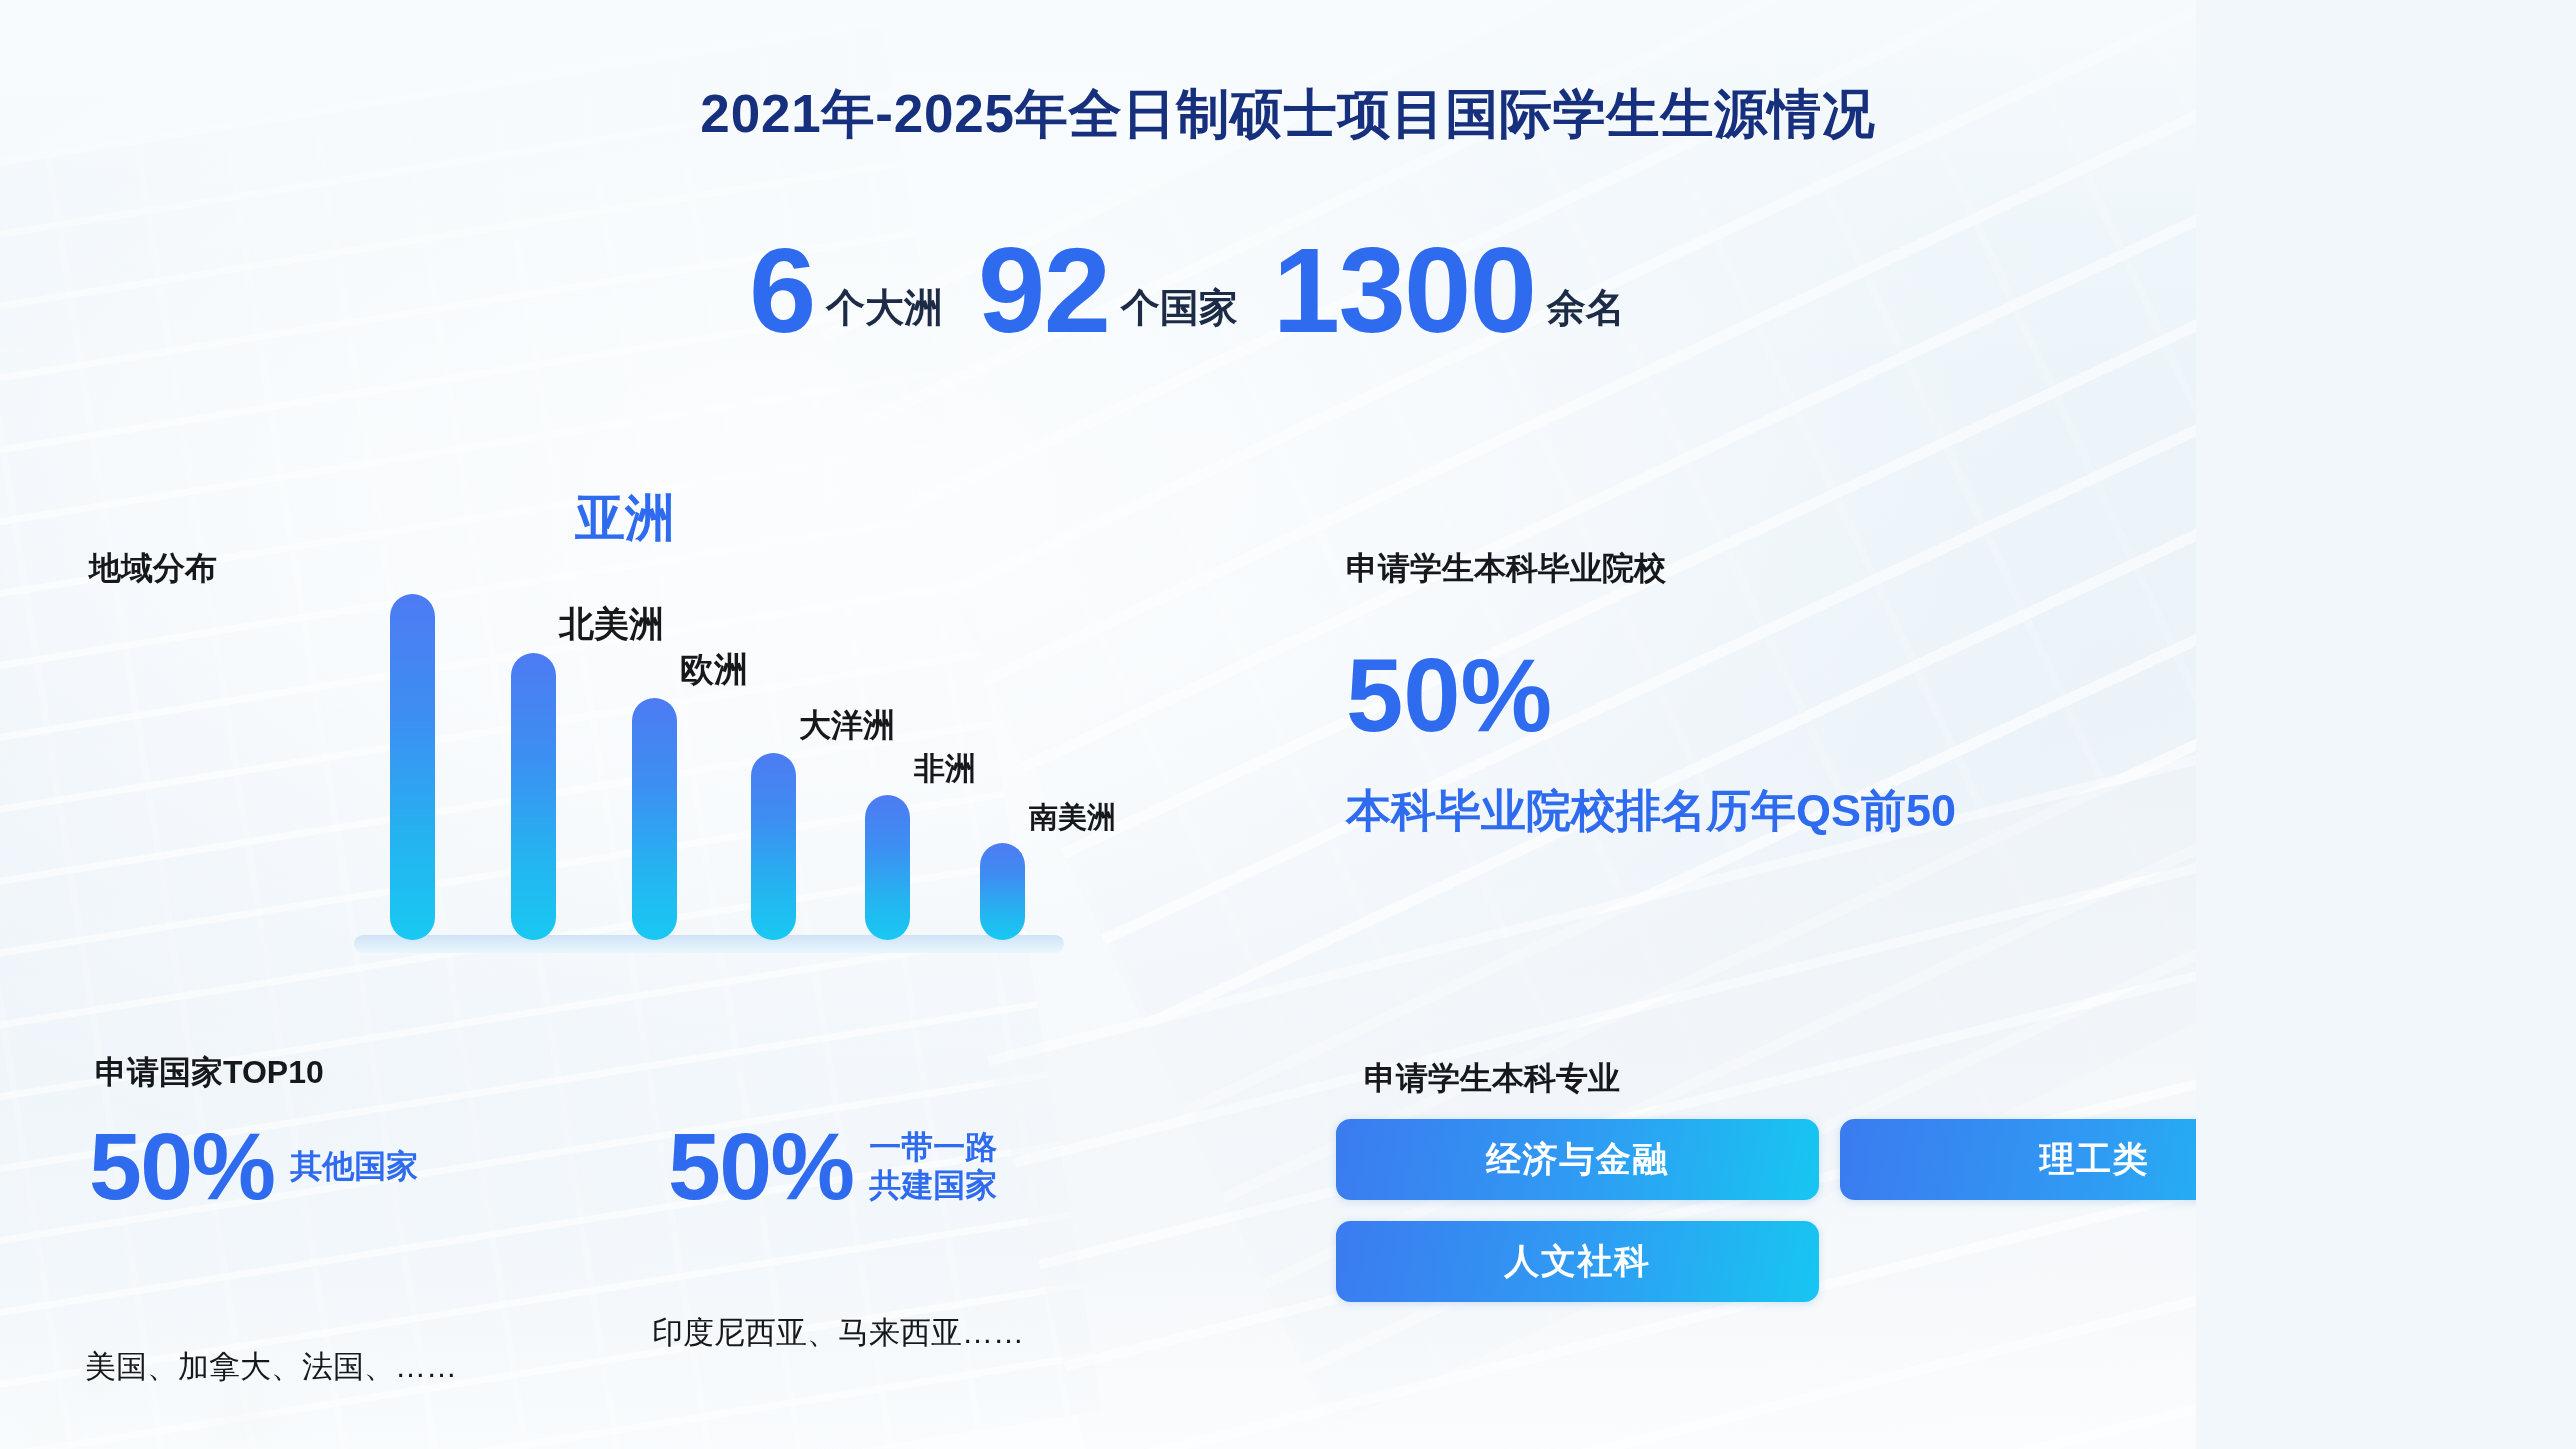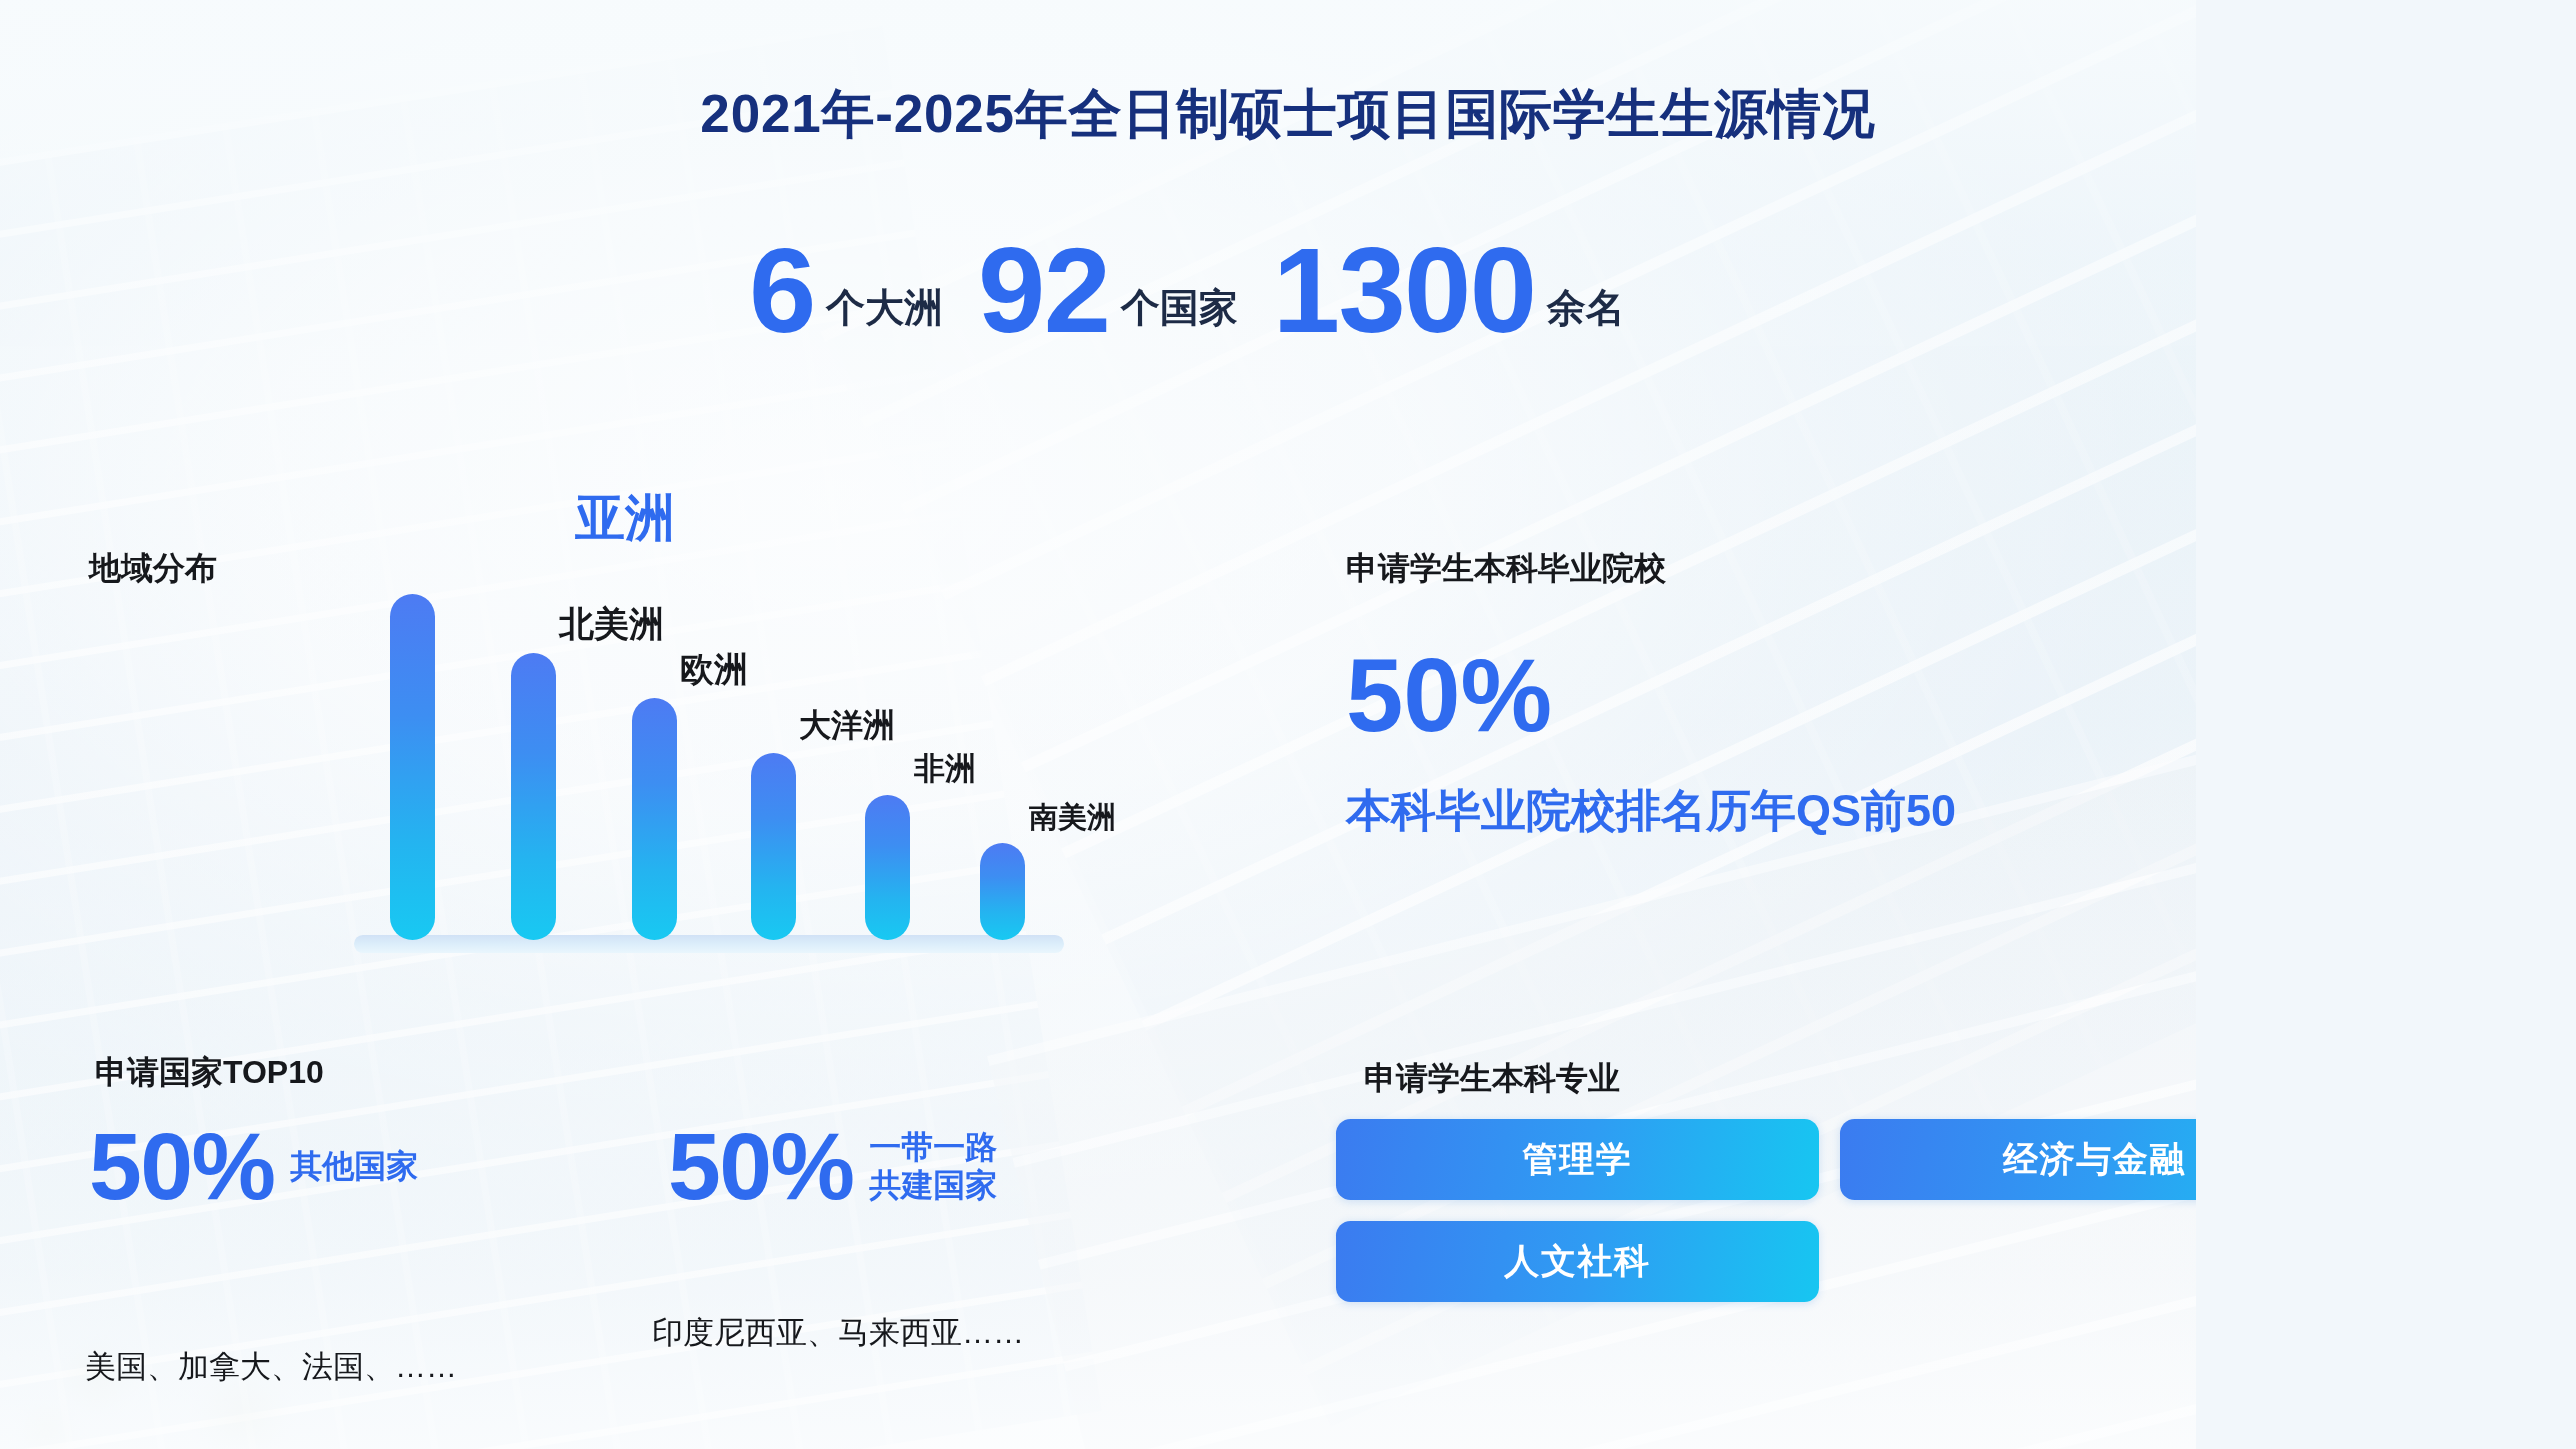--- a/index.html
+++ b/index.html
@@ -168,20 +168,20 @@
       <span class="m-num">50%</span>
       <span class="m-tag">
         <span>一带一路</span><br>
         <span>共建国家</span>
       </span>
     </div>
     <div class="country-note" id="note-a">美国、加拿大、法国、……</div>
     <div class="country-note" id="note-b">印度尼西亚、马来西亚……</div>
 
     <div class="cards" id="major-cards">
-        <div class="card">管理学</div>
         <div class="card">经济与金融</div>
+        <div class="card">理工类</div>
         <div class="card">人文社科</div>
       </div>
 
   </div>
 </div>
 
 
 </body></html>

